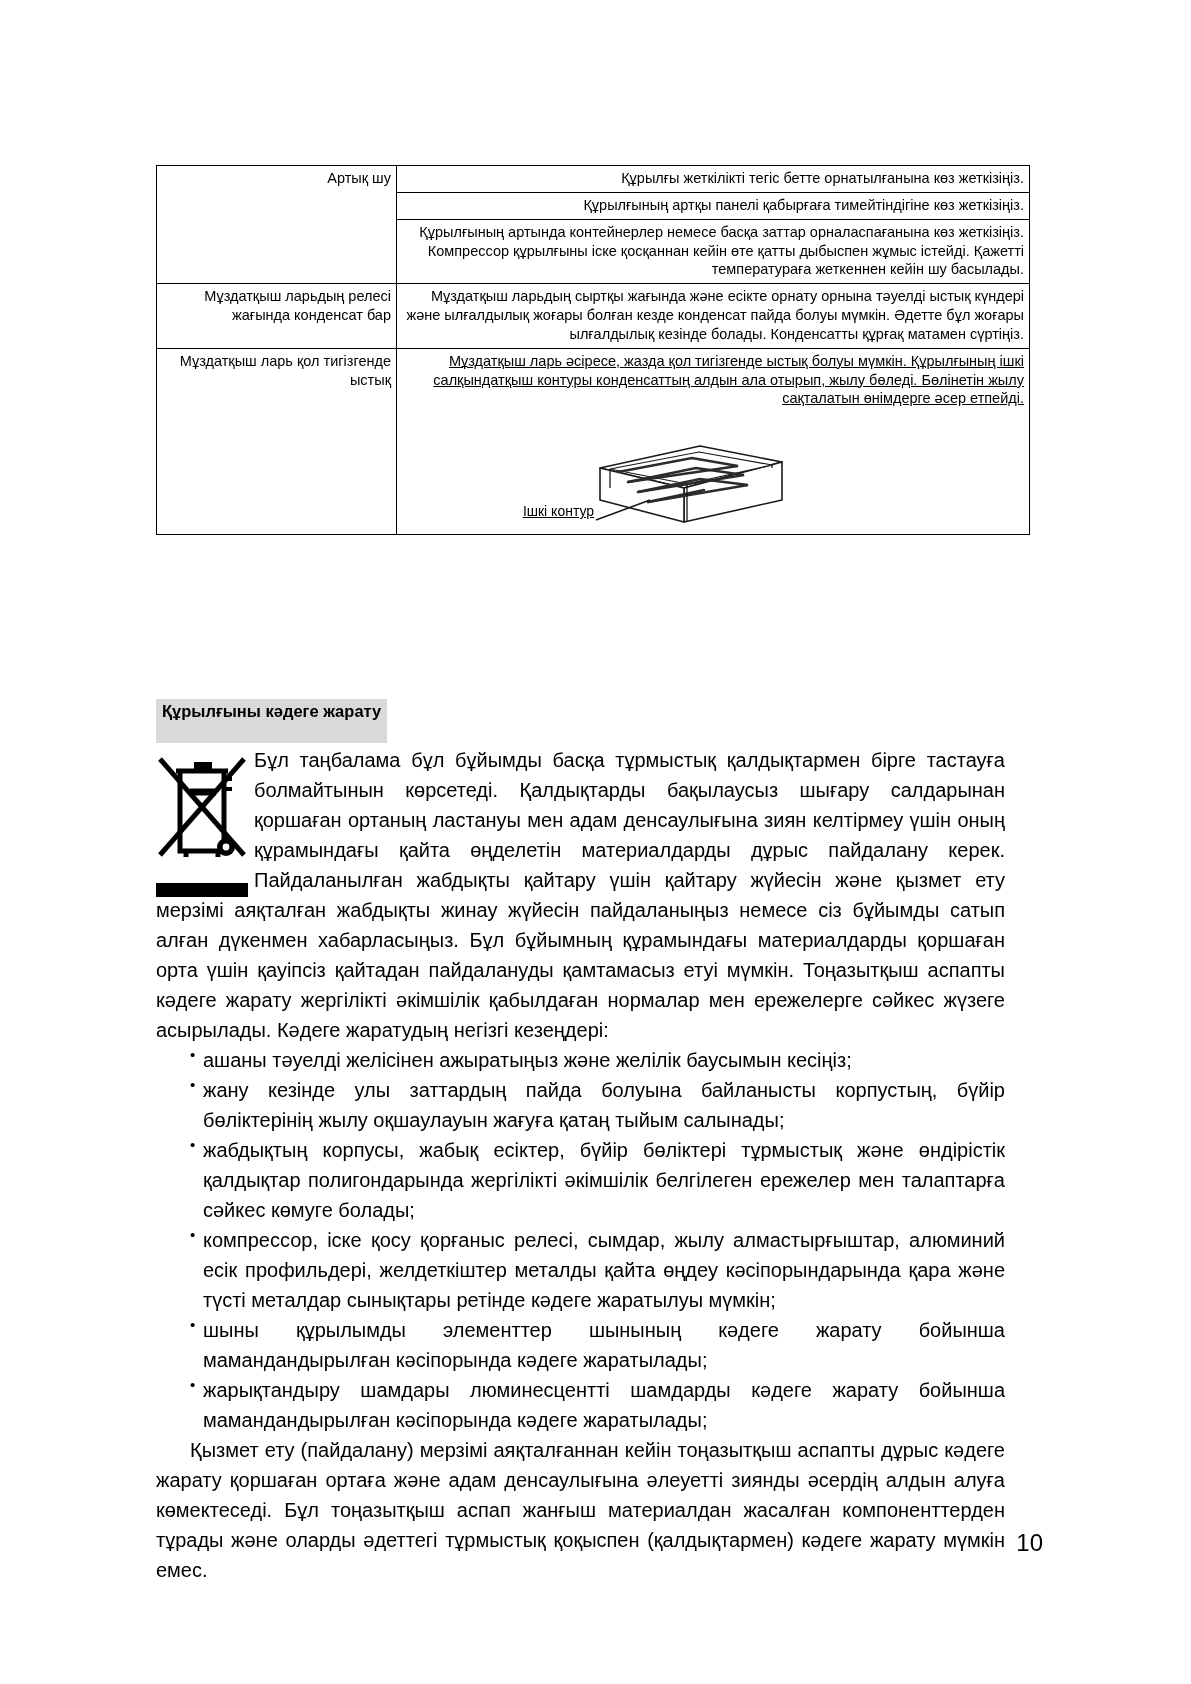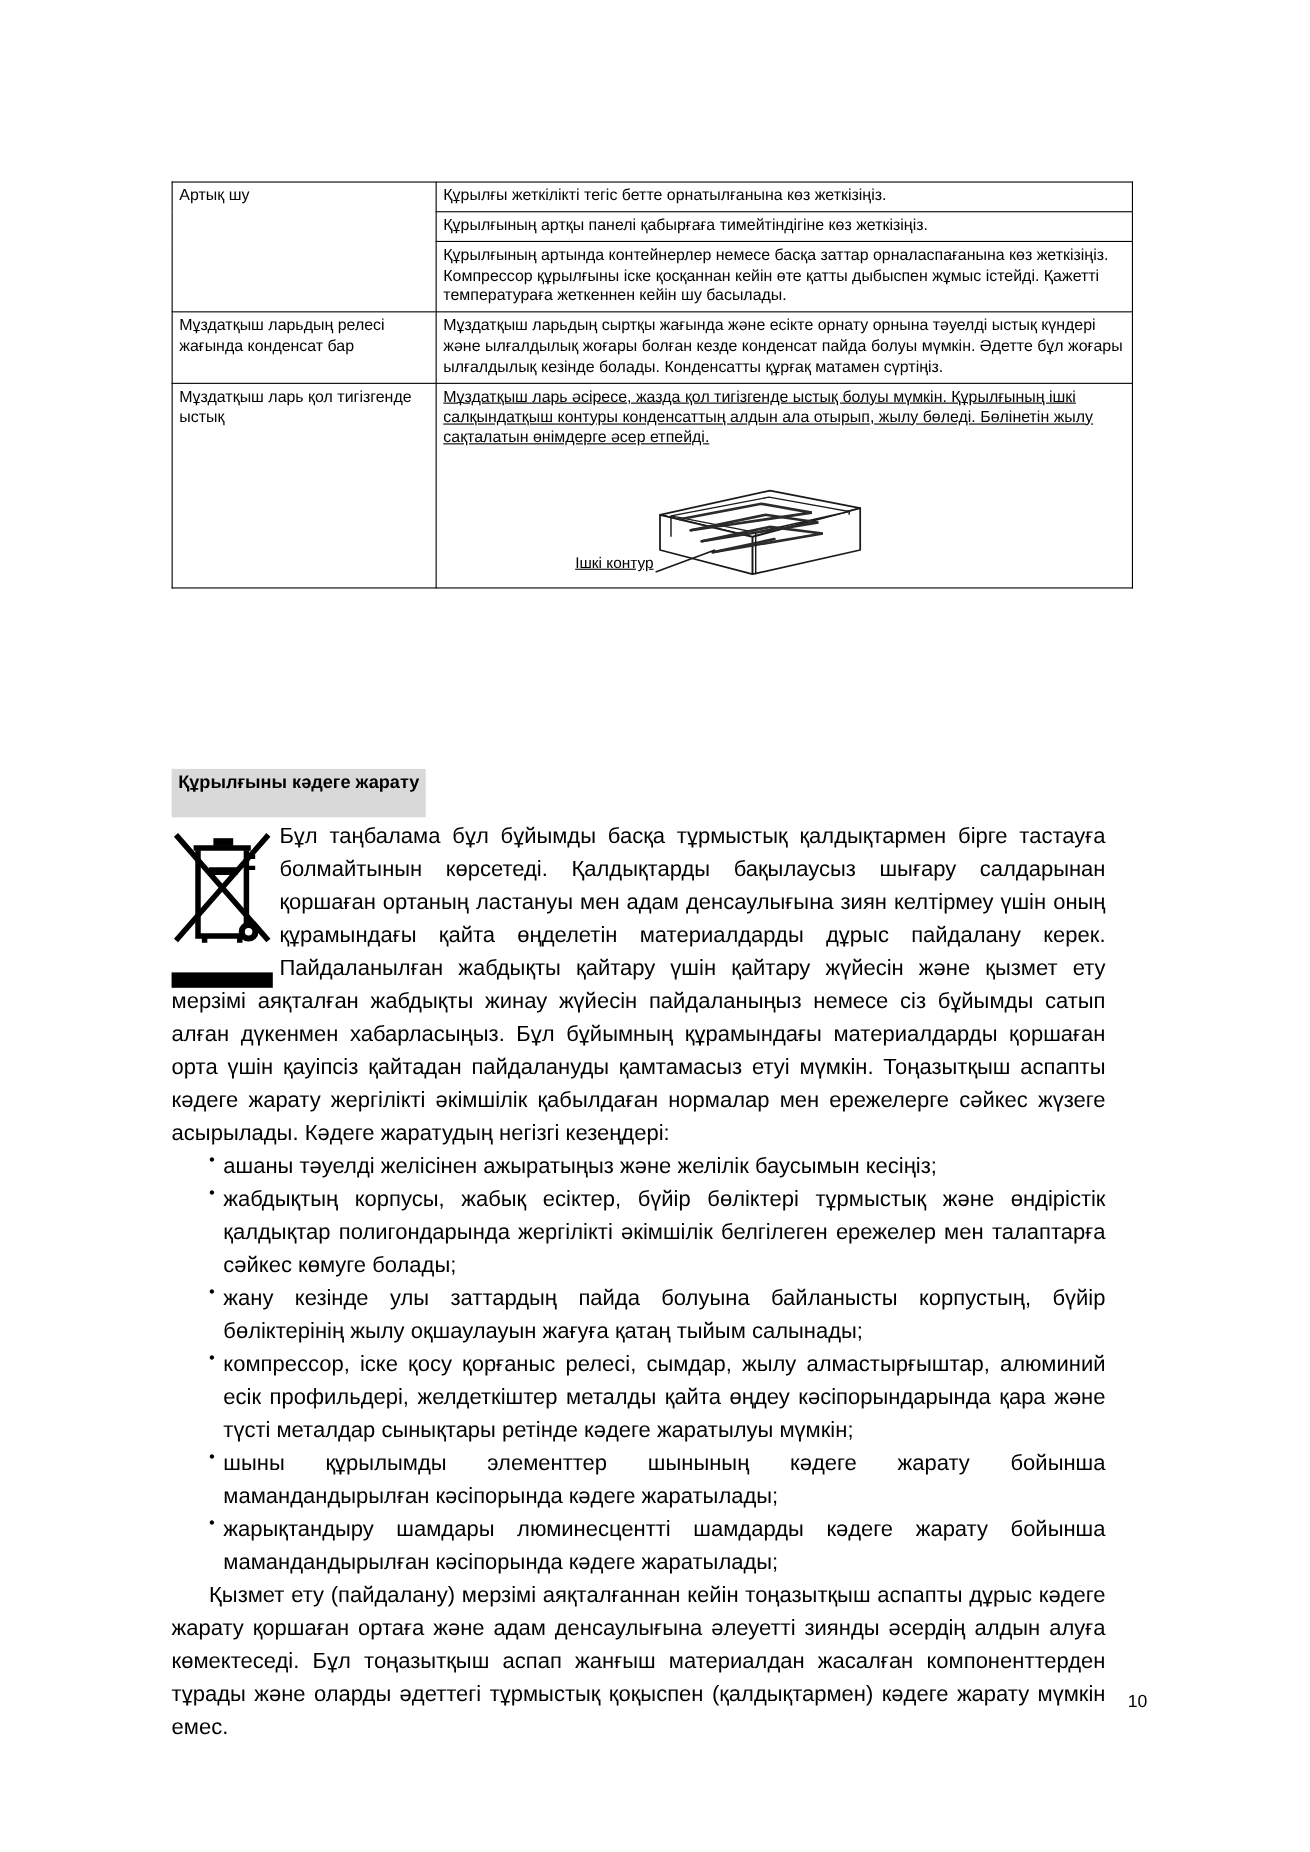--- a/index.html
+++ b/index.html
@@ -19,20 +19,21 @@
     margin: 0 auto;
     overflow: hidden;
   }
 
   
   .tbl-wrap {
     position: absolute;
     left: 156px;
     top: 165px;
     width: 849px;
+    text-align: right;
   }
   table.trouble {
     width: 100%;
     border-collapse: collapse;
     table-layout: fixed;
   }
   table.trouble td {
     border: 1px solid #000000;
     vertical-align: top;
     padding: 3px 5px 4px 6px;
@@ -129,21 +130,21 @@
   }
   
   ul.steps li .li-text { display: inline; }
 
   .tail-block { margin-top: 0; }
 
   .page-number {
     position: absolute;
     right: 148px;
     bottom: 127px;
-    font-size: 16px;
+    font-size: 24px;
   }
 </style>
 </head>
 <body>
 
 <div class="page">
 
   <div class="tbl-wrap">
     <table class="trouble">
       <tbody>
@@ -250,22 +251,22 @@
           <path d="M88,12 L4,108"></path>
         </g>
       </svg>
       <div class="weee-bar"></div>
     </div>
 
     <p>Бұл таңбалама бұл бұйымды басқа тұрмыстық қалдықтармен бірге тастауға болмайтынын көрсетеді. Қалдықтарды бақылаусыз шығару салдарынан қоршаған ортаның ластануы мен адам денсаулығына зиян келтірмеу үшін оның құрамындағы қайта өңделетін материалдарды дұрыс пайдалану керек. Пайдаланылған жабдықты қайтару үшін қайтару жүйесін және қызмет ету мерзімі аяқталған жабдықты жинау жүйесін пайдаланыңыз немесе сіз бұйымды сатып алған дүкенмен хабарласыңыз. Бұл бұйымның құрамындағы материалдарды қоршаған орта үшін қауіпсіз қайтадан пайдалануды қамтамасыз етуі мүмкін. Тоңазытқыш аспапты кәдеге жарату жергілікті әкімшілік қабылдаған нормалар мен ережелерге сәйкес жүзеге асырылады. Кәдеге жаратудың негізгі кезеңдері:</p>
 
     <ul class="steps">
       <li><span class="li-text">ашаны тәуелді желісінен ажыратыңыз және желілік баусымын кесіңіз;</span></li>
+      <li><span class="li-text">жану кезінде улы заттардың пайда болуына байланысты корпустың, бүйір бөліктерінің жылу оқшаулауын жағуға қатаң тыйым салынады;</span></li>
       <li><span class="li-text">жабдықтың корпусы, жабық есіктер, бүйір бөліктері тұрмыстық және өндірістік қалдықтар полигондарында жергілікті әкімшілік белгілеген ережелер мен талаптарға сәйкес көмуге болады;</span></li>
-      <li><span class="li-text">жану кезінде улы заттардың пайда болуына байланысты корпустың, бүйір бөліктерінің жылу оқшаулауын жағуға қатаң тыйым салынады;</span></li>
       <li><span class="li-text">компрессор, іске қосу қорғаныс релесі, сымдар, жылу алмастырғыштар, алюминий есік профильдері, желдеткіштер металды қайта өңдеу кәсіпорындарында қара және түсті металдар сынықтары ретінде кәдеге жаратылуы мүмкін;</span></li>
       <li><span class="li-text">шыны құрылымды элементтер шынының кәдеге жарату бойынша мамандандырылған кәсіпорында кәдеге жаратылады;</span></li>
       <li><span class="li-text">жарықтандыру шамдары люминесцентті шамдарды кәдеге жарату бойынша мамандандырылған кәсіпорында кәдеге жаратылады;</span></li>
     </ul>
 
     <p class="indent tail-block">Қызмет ету (пайдалану) мерзімі аяқталғаннан кейін тоңазытқыш аспапты дұрыс кәдеге жарату қоршаған ортаға және адам денсаулығына әлеуетті зиянды әсердің алдын алуға көмектеседі. Бұл тоңазытқыш аспап жанғыш материалдан жасалған компоненттерден тұрады және оларды әдеттегі тұрмыстық қоқыспен (қалдықтармен) кәдеге жарату мүмкін емес.</p>
   </div>
 
   <div class="page-number">10</div>
 

